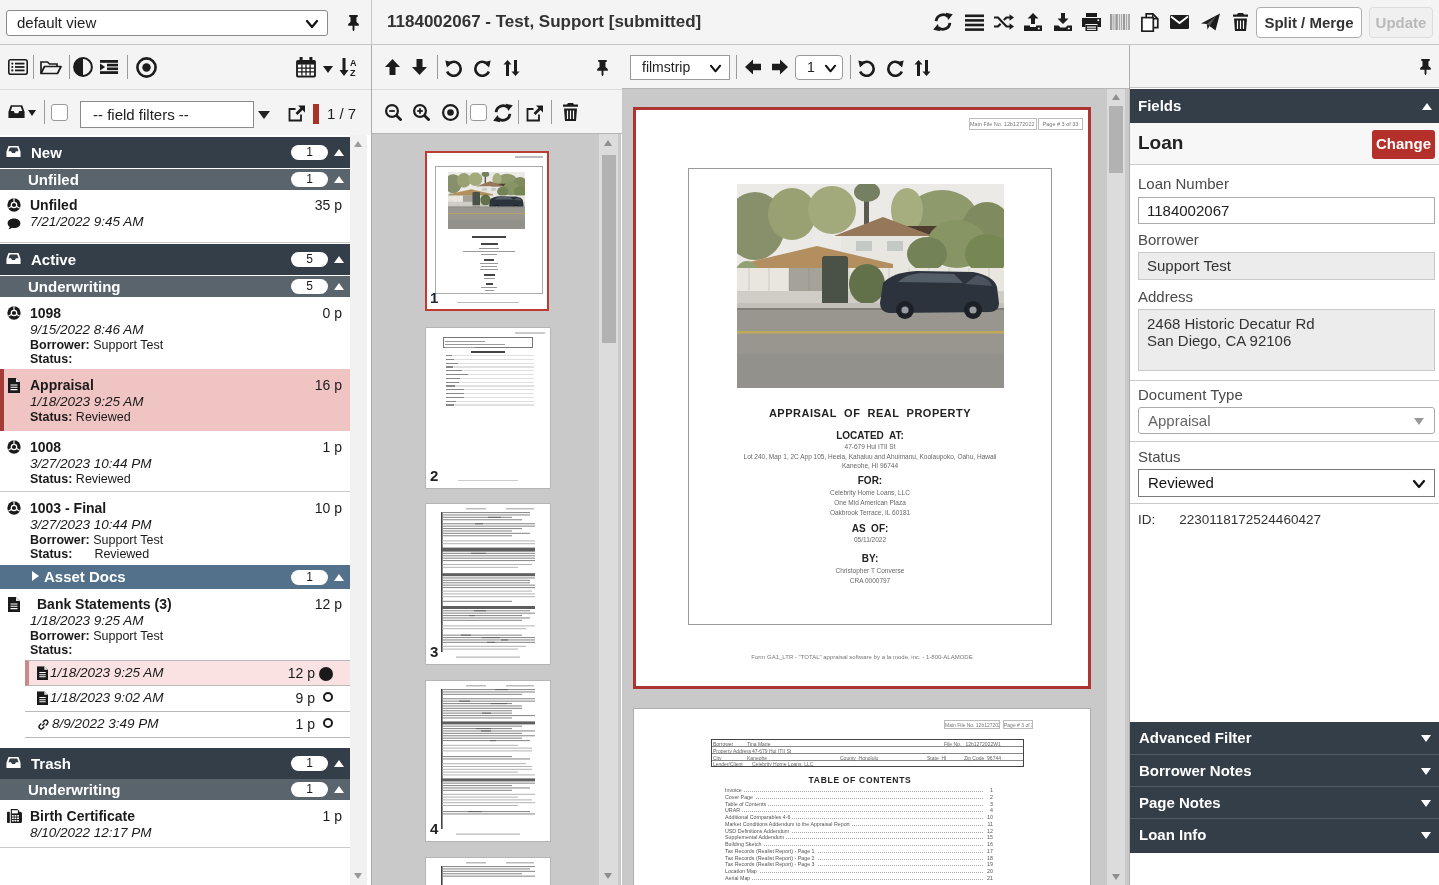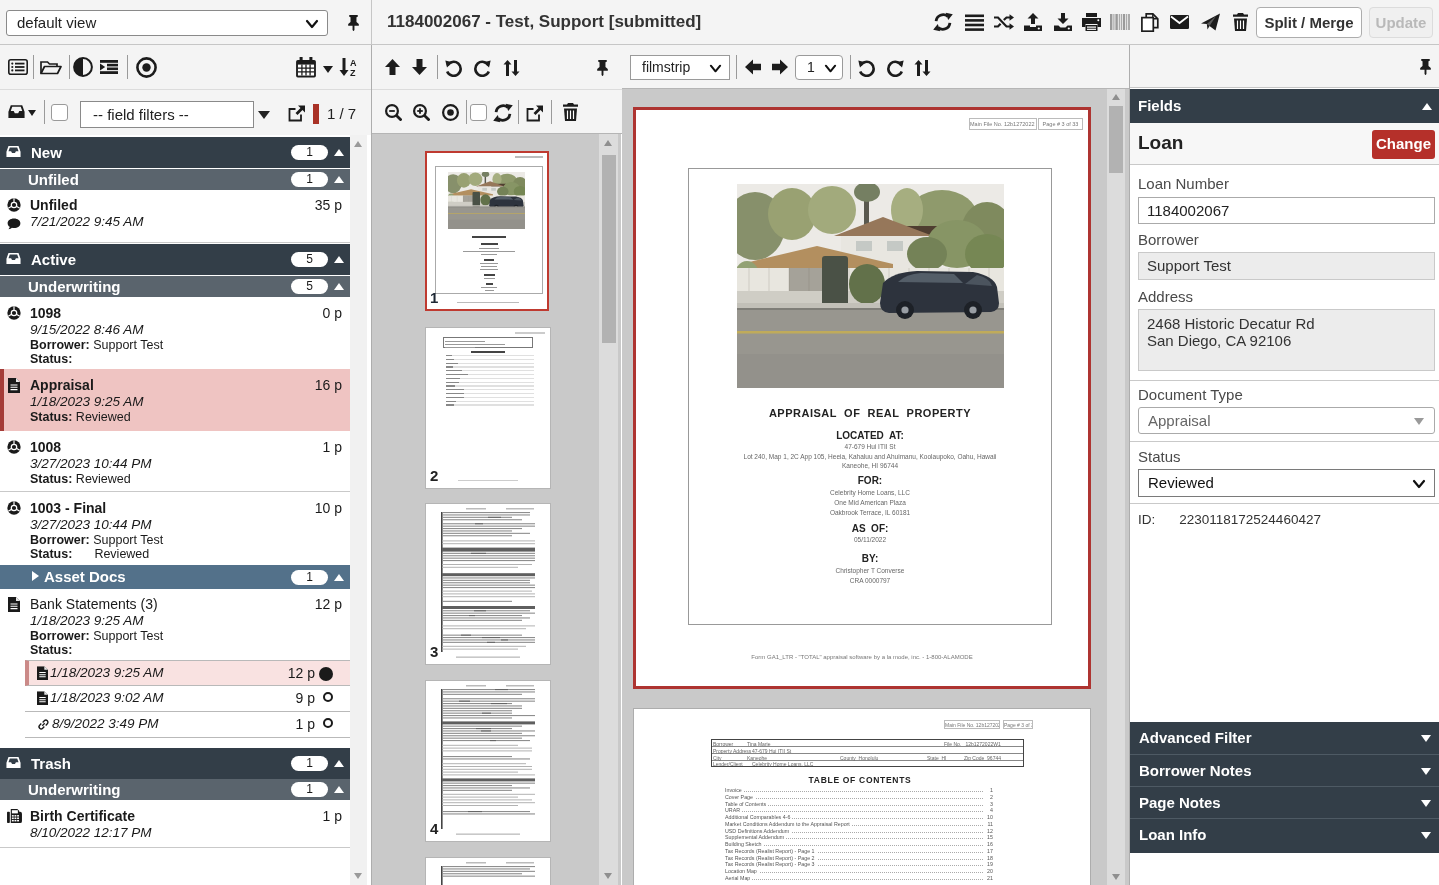--- a/index.html
+++ b/index.html
@@ -467,21 +467,21 @@
       <span style="position:absolute;left:44px;top:3px;font-weight:bold;font-size:15px;">Asset Docs</span>
       <span class="pill" style="top:5px;">1</span>
         <span class="tri-up" style="top:9px;"></span>
     </div>
     <div class="abs" style="left:0;top:453px;width:350px;height:72px;">
       <span style="position:absolute;left:8px;top:9px;">
           <svg width="12" height="15" viewBox="0 0 12 15" style="color:#1a1a1a">
             <use href="#sym-file"></use>
           </svg>
         </span>
-      <span style="position:absolute;left:30px;top:8px;font-weight:normal;">Bank Statements (3)</span>
+      <span style="position:absolute;left:37px;top:8px;font-weight:bold;">Bank Statements (3)</span>
       <span style="position:absolute;right:8px;top:8px;">12 p</span>
       <span style="position:absolute;left:30px;top:25px;font-style:italic;font-size:13.5px;">1/18/2023 9:25 AM</span>
       <span style="position:absolute;left:30px;top:41px;font-size:12.5px;"><b>Borrower:</b> Support Test</span>
       <span style="position:absolute;left:30px;top:55px;font-size:12.5px;"><b>Status:</b></span>
     </div>
     <div class="abs" style="left:25px;top:525px;width:325px;height:26px;background:#f9e2e1;border-left:4px solid #cb8a88;border-top:1px solid #b9b9b9;border-bottom:1px solid #b9b9b9;">
       <span style="position:absolute;left:8px;top:5px;">
           <svg width="11" height="14" viewBox="0 0 12 15" style="color:#1a1a1a">
             <use href="#sym-file"></use>
           </svg>

